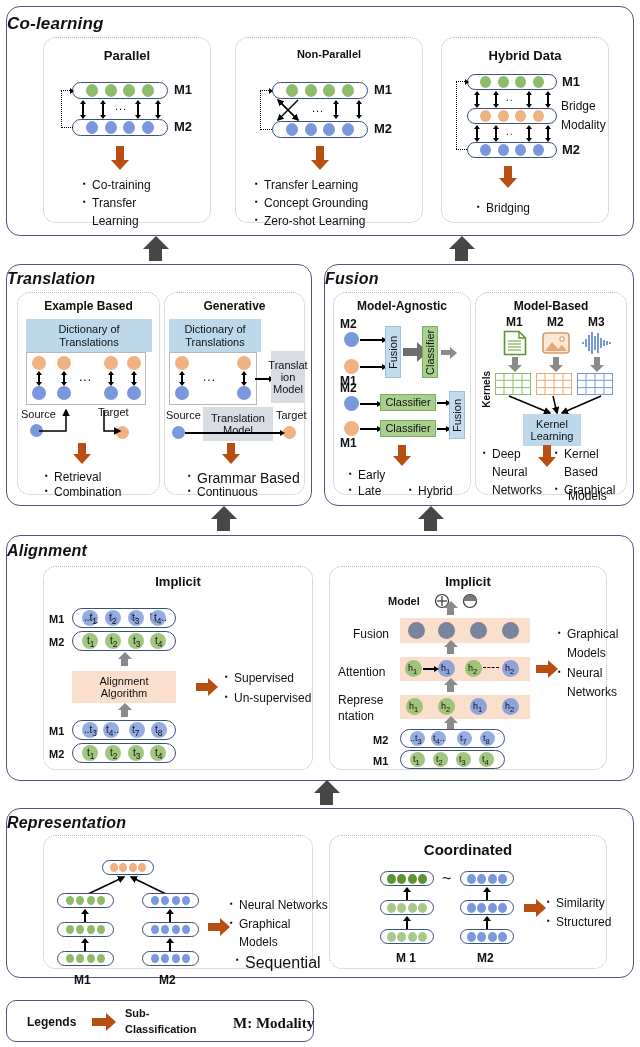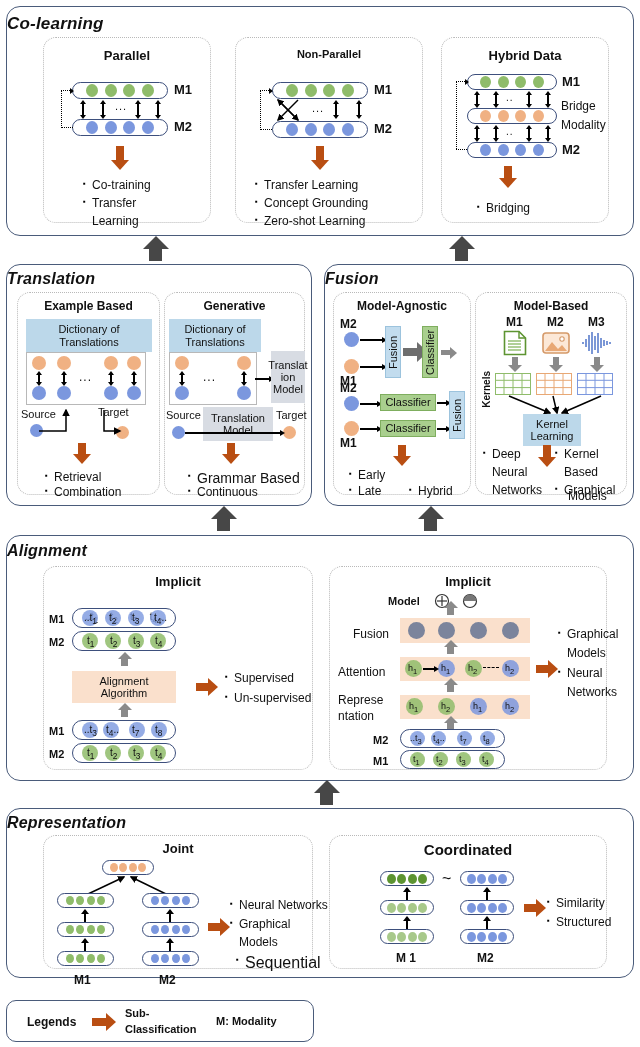--- a/index.html
+++ b/index.html
@@ -768,21 +768,20 @@
       <div class="lbl" style="left:237px; top:118px; font-size:12px;">Networks</div>
     </div>
   </div>
 
   <div class="garrow" style="left:320px; top:793px; height:12px;"></div>
 
   <div class="section" style="left:6px; top:808px; width:628px; height:170px;">
     <div class="section-title" style="top:5px; font-size:16px;">Representation</div>
 
     <div class="subpanel" style="left:36px; top:26px; width:270px; height:134px;">
-      <div class="subtitle" style="top:5px; font-size:13px;">Joint</div>
 
       <div class="capsule" style="left:58px; top:24px; width:52px; height:15px; padding:0 5px;">
         <span class="dot o" style="width:8px;height:9px;"></span>
         <span class="dot o" style="width:8px;height:9px;"></span>
         <span class="dot o" style="width:8px;height:9px;"></span>
         <span class="dot o" style="width:8px;height:9px;"></span>
       </div>
       <svg class="abs" style="left:30px; top:38px; width:110px; height:22px;" viewBox="0 0 110 22">
         <line x1="14" y1="20" x2="50" y2="3" stroke="#000" stroke-width="1.5" marker-end="url(#mk-ar)"></line>
         <line x1="92" y1="20" x2="57" y2="3" stroke="#000" stroke-width="1.5" marker-end="url(#mk-ar)"></line>
@@ -896,16 +895,16 @@
       <div class="bul" style="left:226px; top:60px; font-size:12px;">Similarity</div>
       <div class="bul" style="left:226px; top:79px; font-size:12px;">Structured</div>
     </div>
   </div>
 
   <div id="legend" style="left:6px; top:1000px; width:308px; height:42px;">
     <div class="lbl bold" style="left:20px; top:14px; font-size:12px;">Legends</div>
     <div class="oarrow right" style="left:85px; top:17px; width:14px;"></div>
     <div class="lbl bold" style="left:118px; top:6px; font-size:11px;">Sub-</div>
     <div class="lbl bold" style="left:118px; top:22px; font-size:11px;">Classification</div>
-    <div class="lbl bold" style="left:209px; top:14px; font-size:11px;">M: Modality</div>
+    <div class="lbl bold" style="left:226px; top:14px; font-size:15px;font-family:Liberation Serif, serif;">M: Modality</div>
   </div>
 
 </div>
 
 </body></html>

